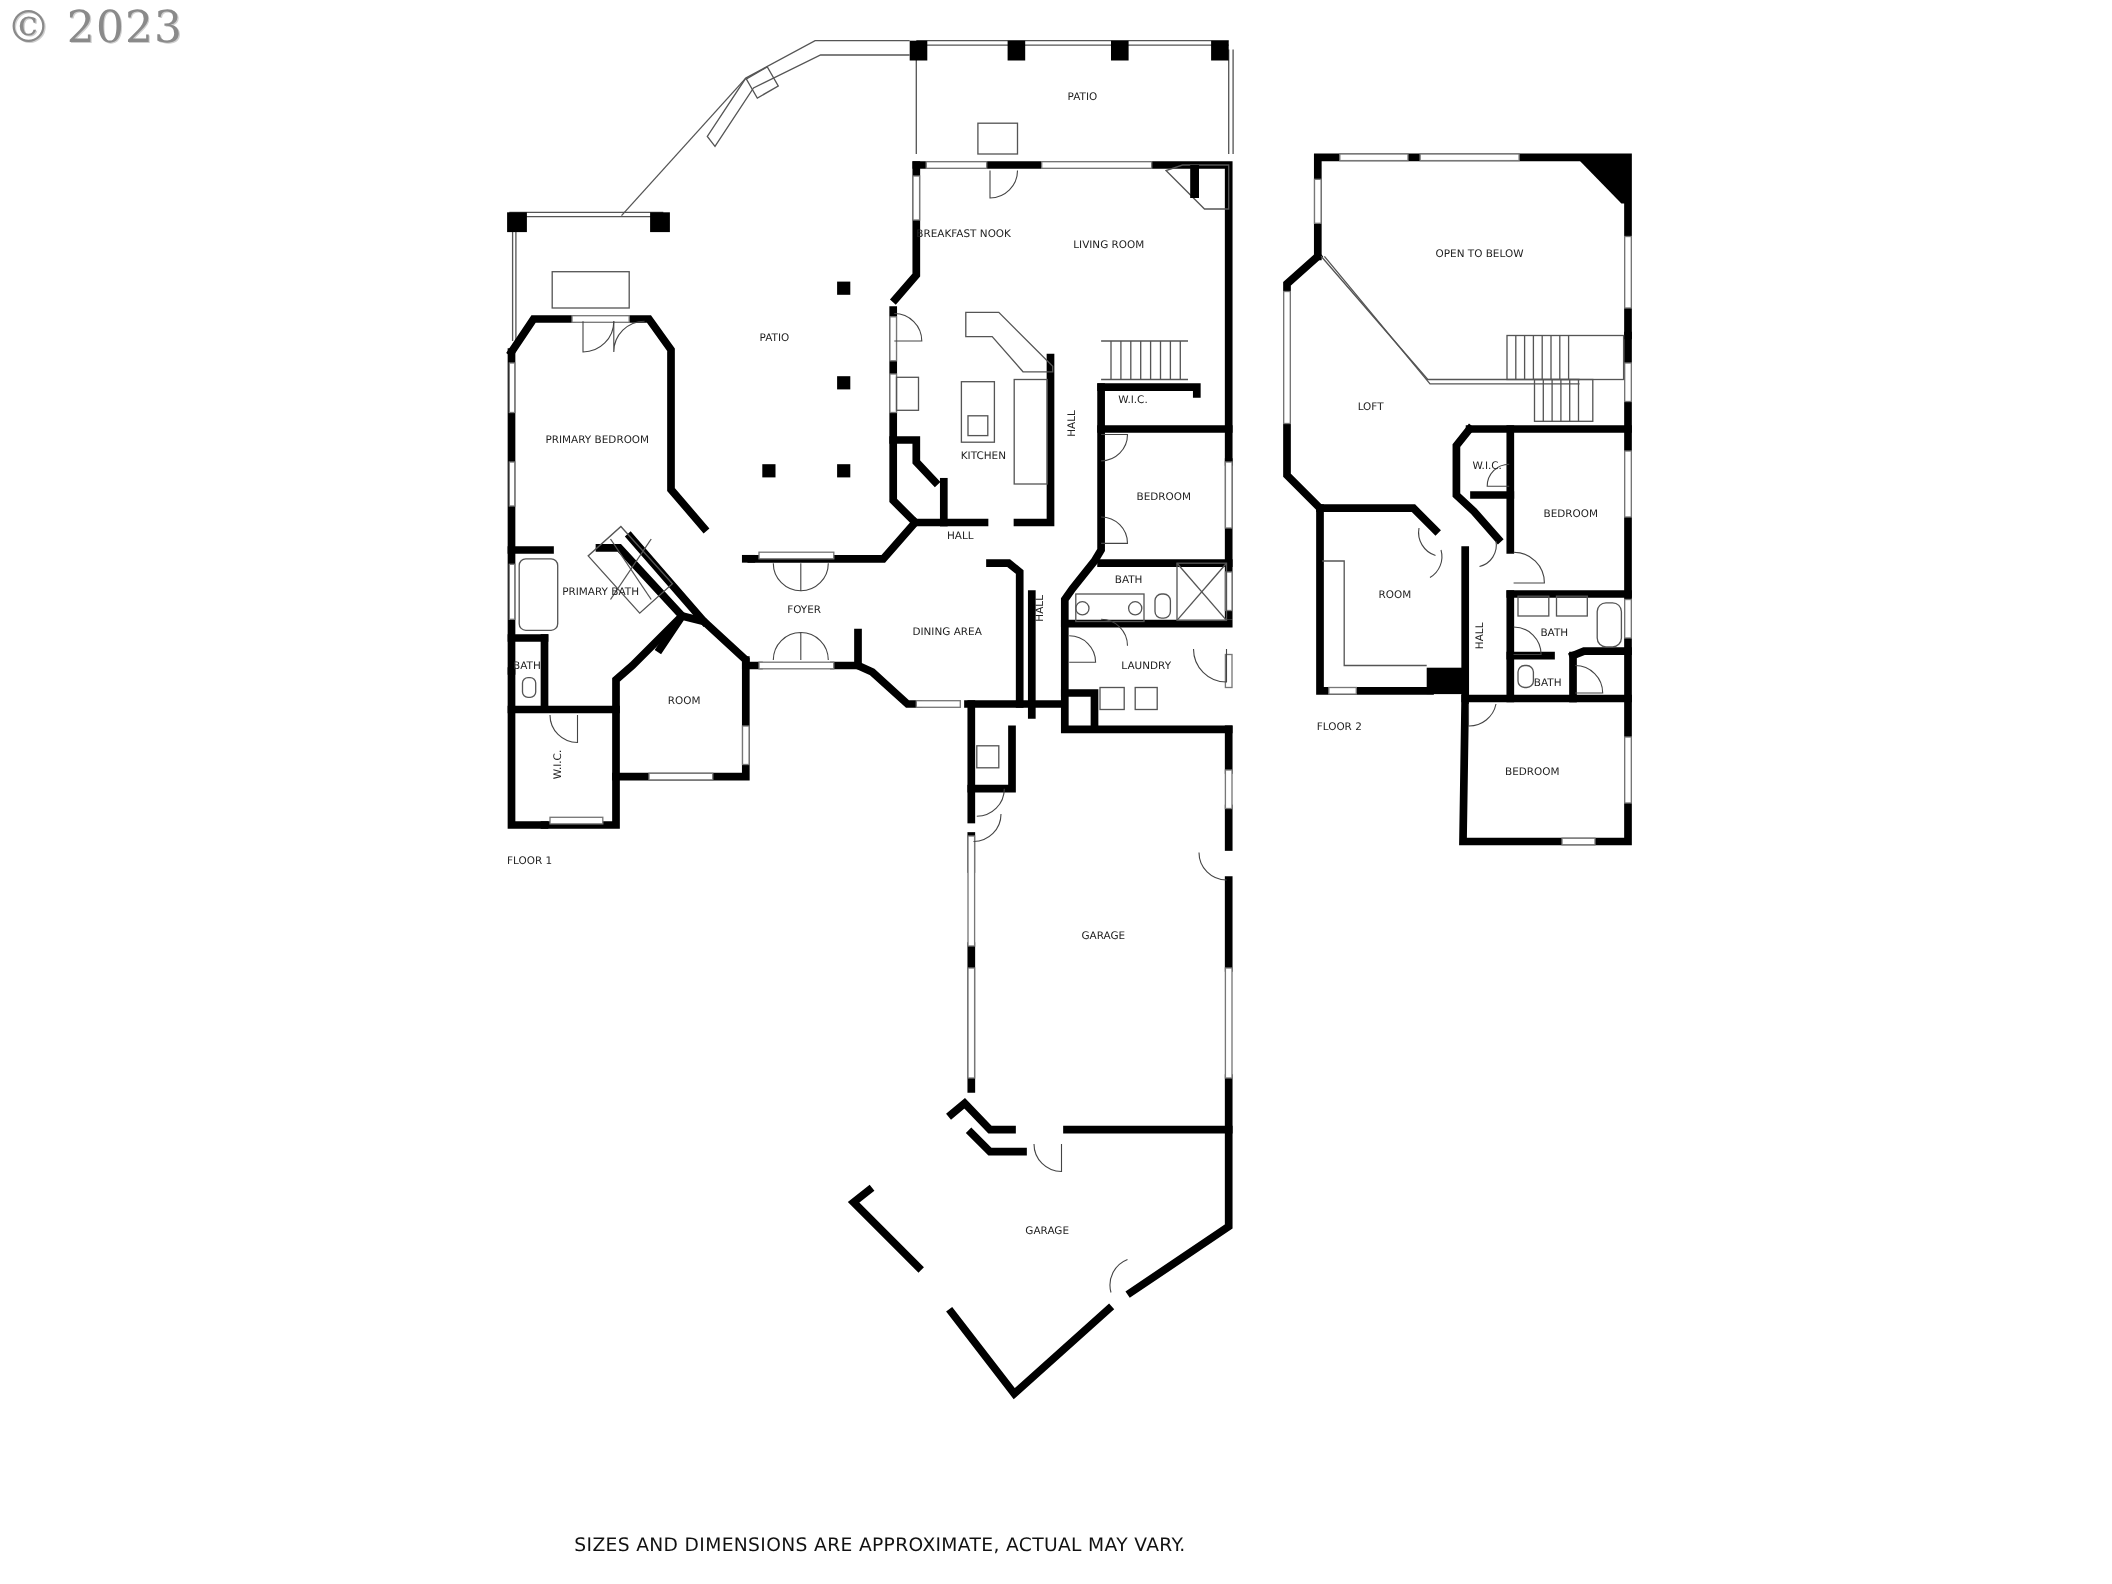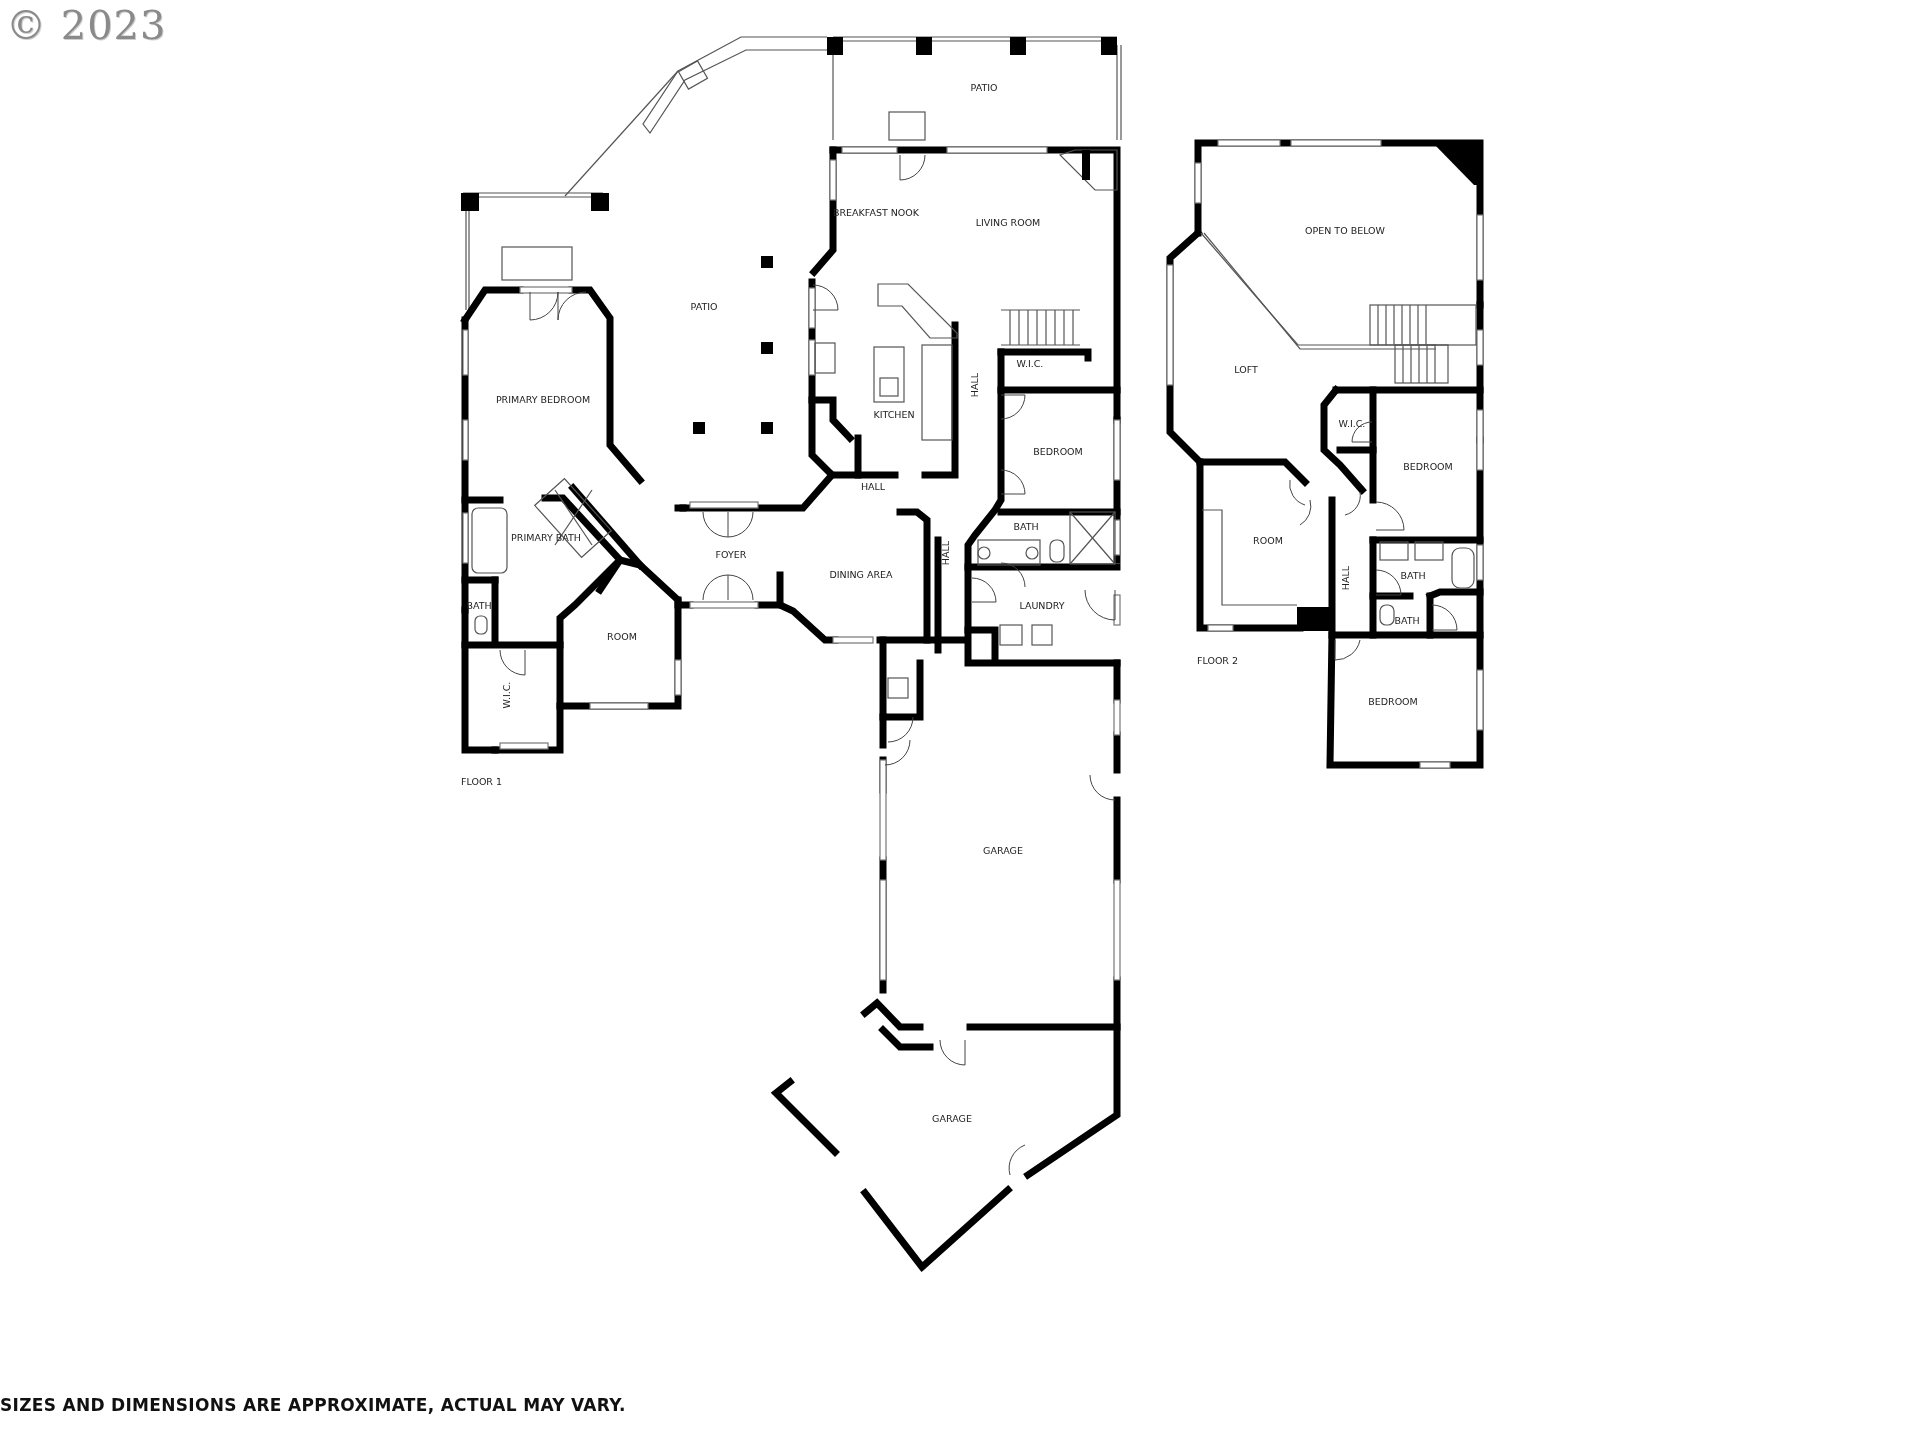--- a/index.html
+++ b/index.html
@@ -1,19 +1,19 @@
 <!DOCTYPE html>
 <html><head>
 <meta charset="utf-8">
 <style>
   html, body { margin:0; padding:0; background:#ffffff; }
   body { width:1920px; height:1440px; position:relative; overflow:hidden; font-family:"DejaVu Sans", sans-serif; }
   #plan { position:absolute; left:0; top:0; width:1920px; height:1440px; }
   .copyright { position:absolute; left:6px; top:2px; font-family:"DejaVu Serif", serif; font-size:40px; color:#8a8a8a; letter-spacing:1px; text-shadow: 1px 1px 0 #cfcfcf; }
-  .disclaimer { position:absolute; left:0; width:1600px; top:1395px; font-family:"DejaVu Sans", sans-serif; font-size:17px; color:#111; letter-spacing:0.3px;font-weight:bold; }
+  .disclaimer { position:absolute; left:0; width:1600px; top:1395px; text-align:center; font-family:"DejaVu Sans", sans-serif; font-size:17px; color:#111; letter-spacing:0.3px; }
   .wall { fill:none; stroke:#000; stroke-width:7; stroke-linejoin:miter; stroke-linecap:square; }
   .thin { fill:none; stroke:#555; stroke-width:1.2; }
   .win { fill:#fff; stroke:#777; stroke-width:1.2; }
   .pillar { fill:#000; }
   .door { fill:none; stroke:#444; stroke-width:1; }
   .lbl { font-family:"DejaVu Sans", sans-serif; font-size:9.5px; fill:#222; text-anchor:middle; dominant-baseline:middle; }
   .floorlbl { font-family:"DejaVu Sans", sans-serif; font-size:9.5px; fill:#222; }
 </style>
 </head>
 <body>

